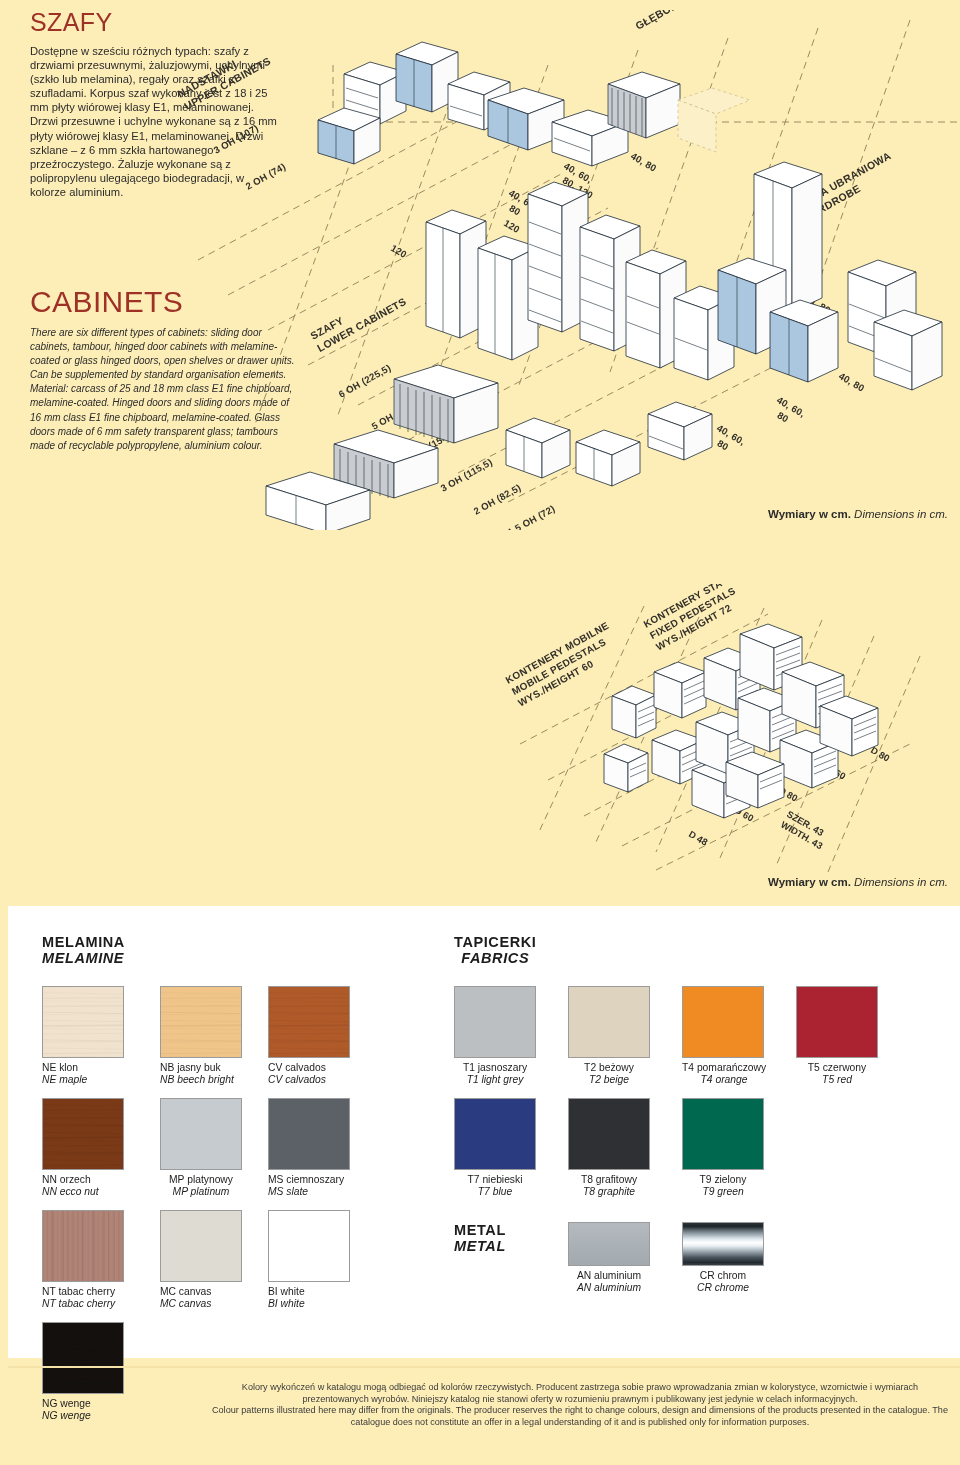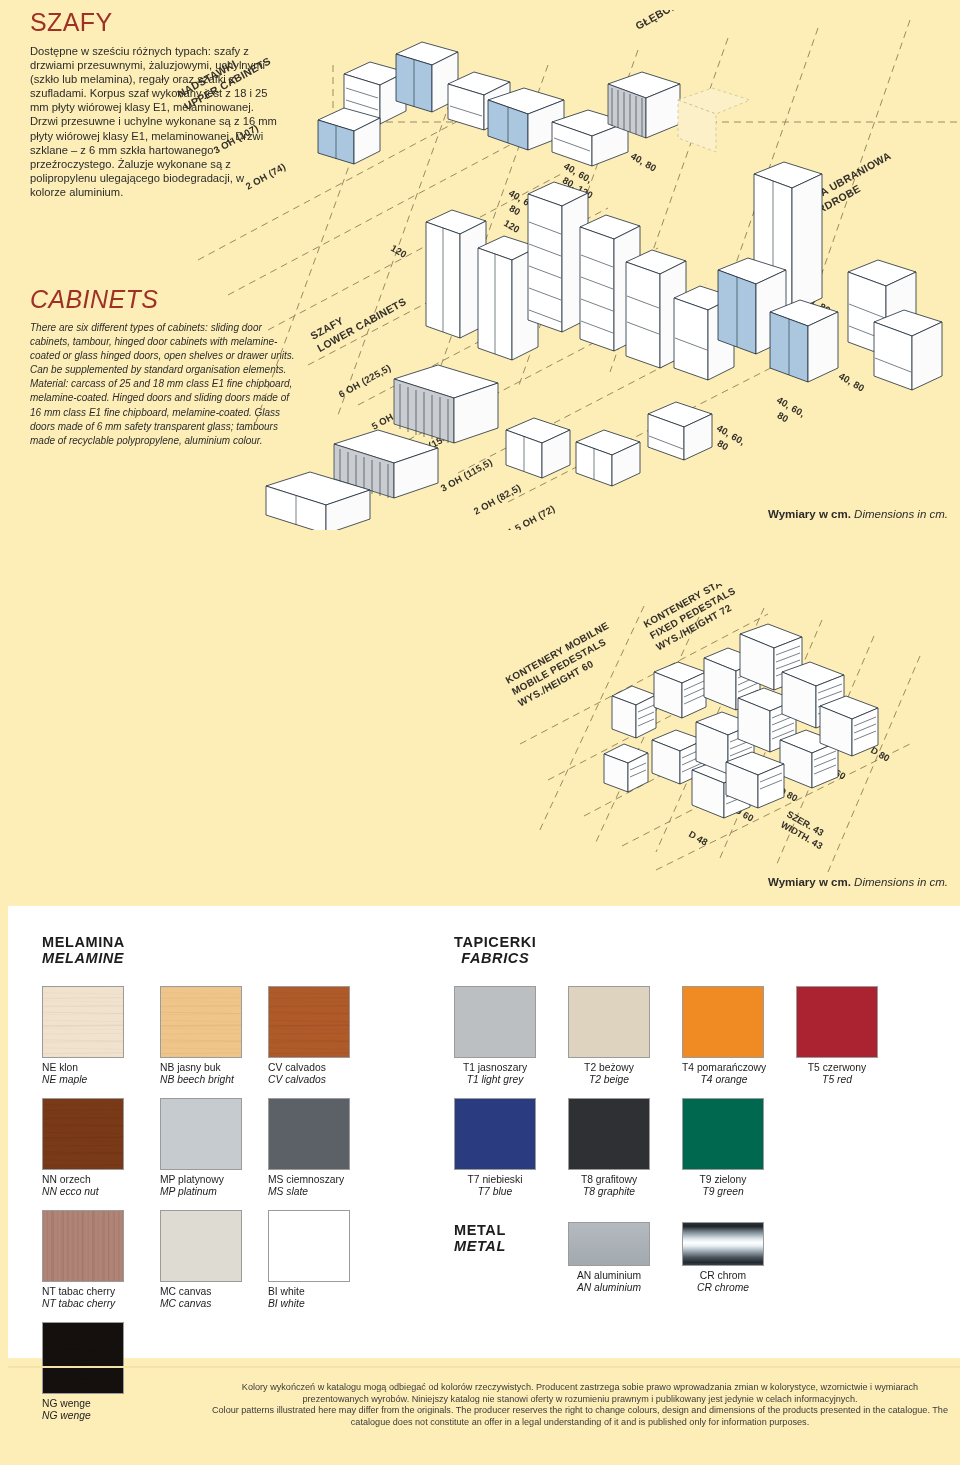--- a/index.html
+++ b/index.html
@@ -17,22 +17,22 @@
   #cabinets-panel{left:8px;top:0;width:952px;height:528px;}
   #pedestals-panel{left:8px;top:536px;width:952px;height:360px;}
   #melamine-panel{left:8px;top:906px;width:454px;height:452px;}
   #fabrics-panel{left:428px;top:906px;width:532px;height:452px;text-align:center;}
 
   h1.sec-pl{
     font-size:25px;font-weight:400;color:#9e3026;
     margin:0;letter-spacing:.4px;
   }
   h1.sec-en{
-    font-size:25px;font-weight:400;color:#9e3026;
-    margin:0;font-style:italic;letter-spacing:.4px;
+    font-size:30px;font-weight:400;color:#9e3026;
+    margin:0;letter-spacing:.4px;
   }
   .body-pl{font-size:11.2px;line-height:14.1px;color:#2b2b2b;}
   .body-en{font-size:10px;line-height:14.1px;color:#2b2b2b;font-style:italic;}
 
   
   #szafy-block{position:absolute;left:22px;top:8px;width:250px;}
   #szafy-block h1{margin-bottom:7px;}
   #cabinets-block{position:absolute;left:22px;top:285px;width:268px;}
   #cabinets-block h1{margin-bottom:7px;}
   #kontenery-block{position:absolute;left:22px;top:566px;width:340px;}
@@ -644,21 +644,21 @@
             <line x1="0" y1="60.9" x2="82" y2="62.3" stroke="rgba(60,25,5,0.085)" stroke-width="0.9"></line>
             <line x1="0" y1="66.6" x2="82" y2="65.8" stroke="rgba(60,25,5,0.12)" stroke-width="0.9"></line>
             <line x1="0" y1="69" x2="82" y2="70.4" stroke="rgba(60,25,5,0.05)" stroke-width="0.9"></line>
           </svg>
         </div>
         <div class="lbl">
           <span class="pl">NN orzech</span>
           <span class="en">NN ecco nut</span>
         </div>
       </div>
-      <div class="swatch" style="left: 152px; top: 192px;">
+      <div class="swatch" style="left: 152px; top: 192px; text-align: center;">
         <div class="chip" style="background: rgb(198, 203, 207);"></div>
         <div class="lbl">
           <span class="pl">MP platynowy</span>
           <span class="en">MP platinum</span>
         </div>
       </div>
       <div class="swatch" style="left: 260px; top: 192px;">
         <div class="chip" style="background: rgb(91, 97, 102);"></div>
         <div class="lbl">
           <span class="pl">MS ciemnoszary</span>

